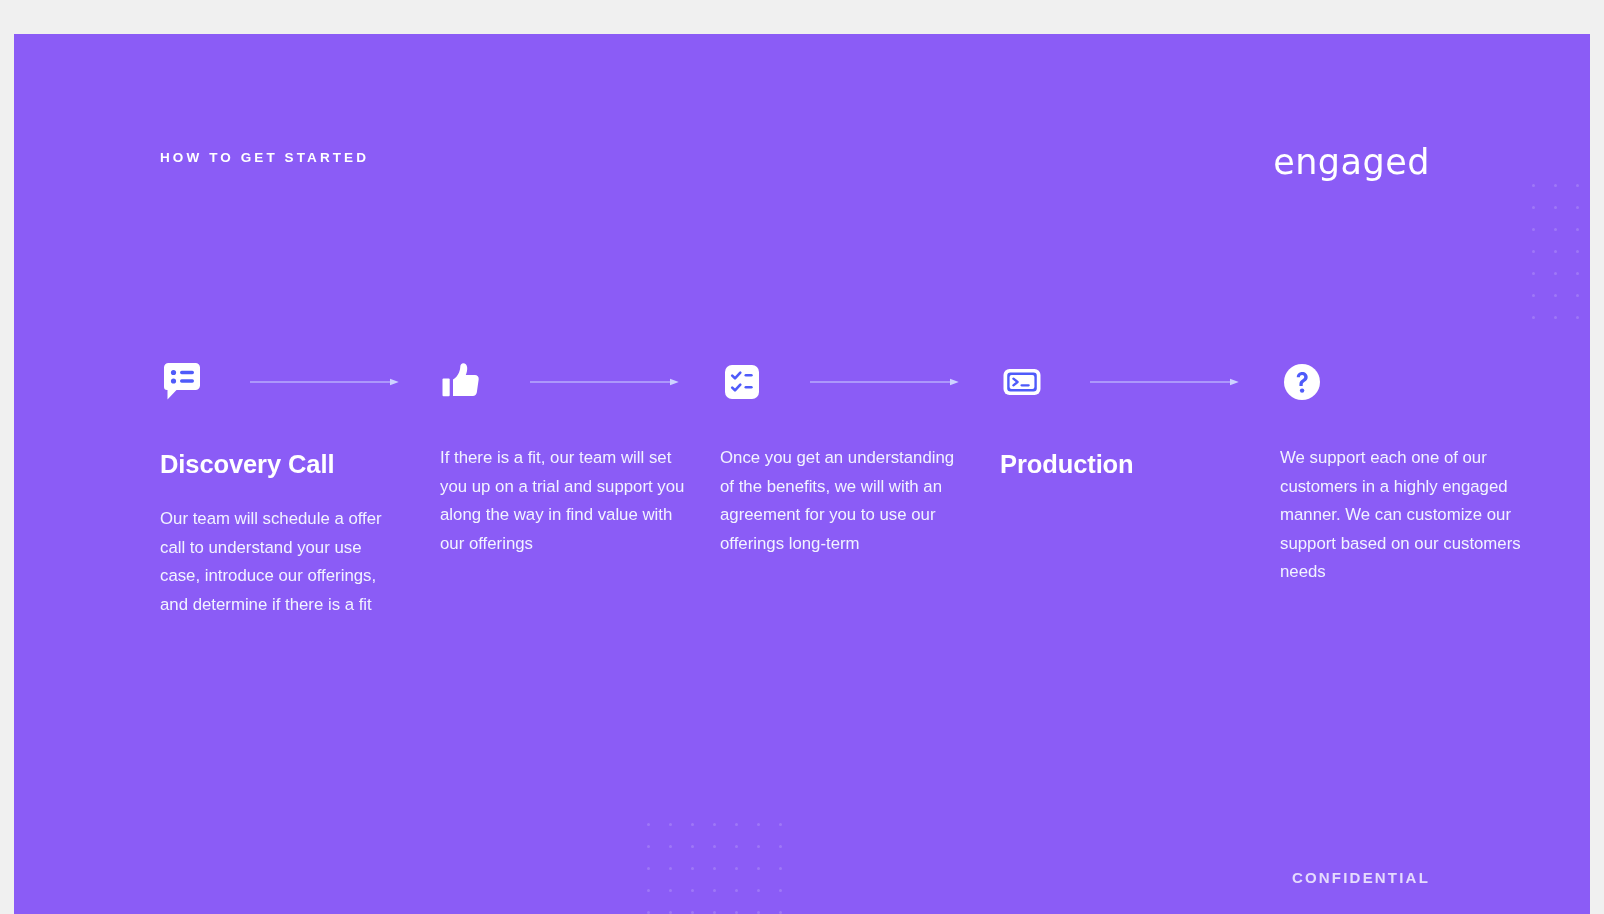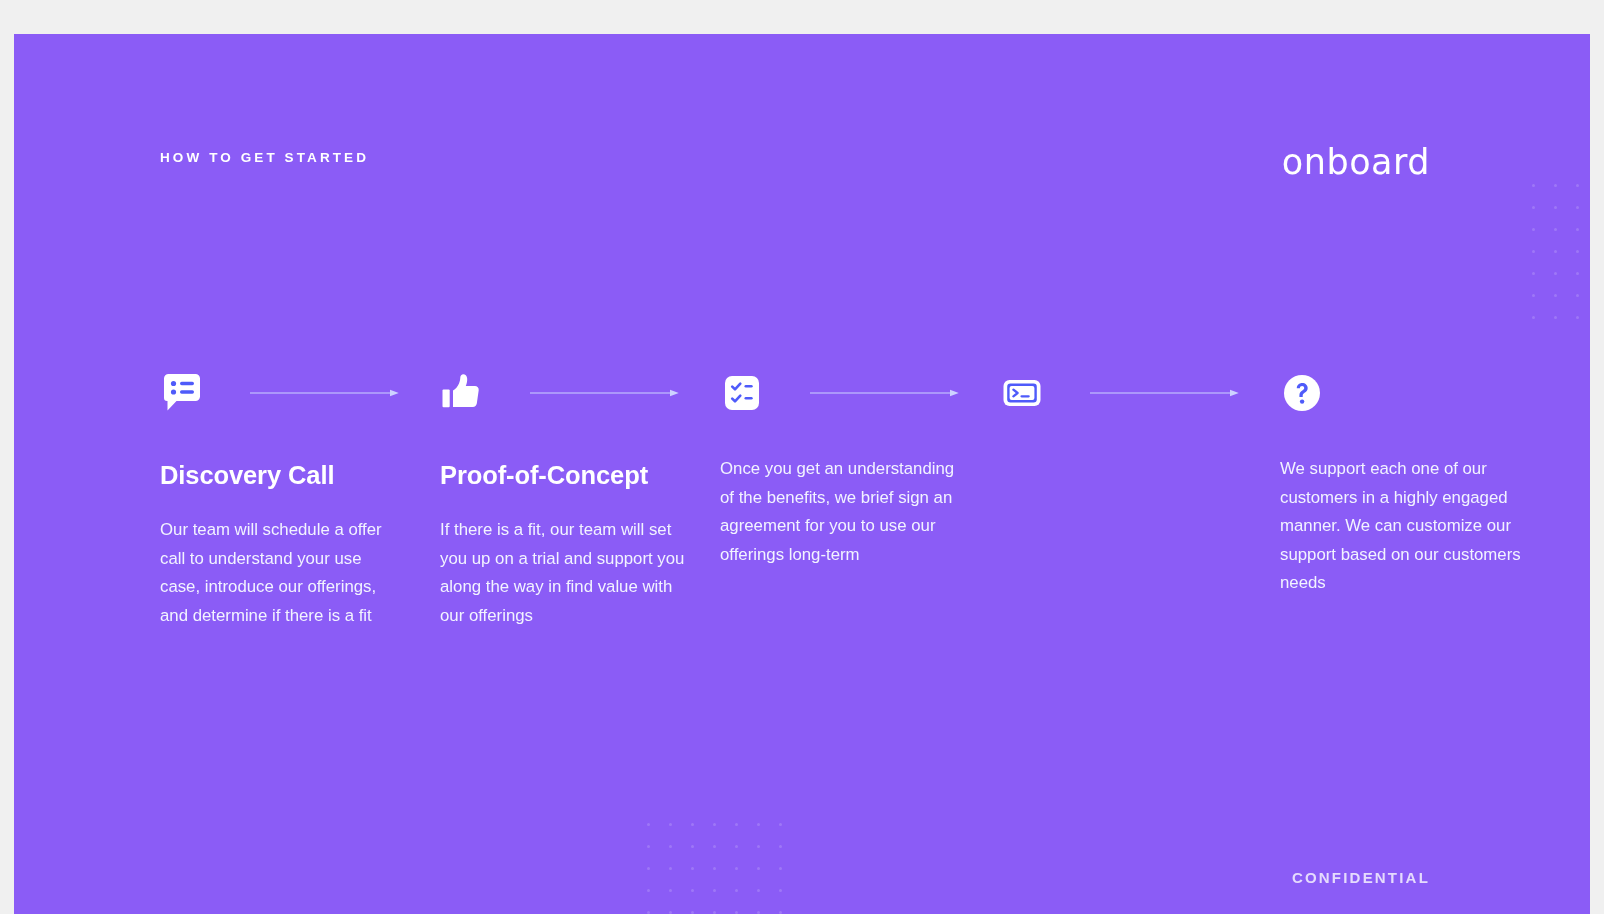--- a/index.html
+++ b/index.html
@@ -58,21 +58,21 @@
     font-weight: 400;
     letter-spacing: 0.5px;
     color: #ffffff;
     font-family: "DejaVu Sans", sans-serif;
     white-space: nowrap;
   }
 
   
   #steps {
     position: absolute;
-    left: 146px; top: 323px;
+    left: 146px; top: 312px;
     width: 1290px;
     display: flex;
   }
   .step {
     width: 280px;
     flex: 0 0 280px;
     position: relative;
   }
   .step-icon-row {
     height: 72px;
@@ -143,21 +143,21 @@
       <span class="dot"></span>
       <span class="dot"></span>
       <span class="dot"></span>
       <span class="dot"></span>
       <span class="dot"></span>
       <span class="dot"></span>
     </div>
 
   <div id="eyebrow">HOW TO GET STARTED</div>
 
-  <div id="brand-logo">onboard</div>
+  <div id="brand-logo">engaged</div>
 
   <div id="steps">
 
     <div class="step">
       <div class="step-icon-row">
         <span class="step-icon">
           <svg viewBox="0 0 44 44" fill="none">
             <path d="M4 7.5a4.5 4.5 0 0 1 4.5-4.5h27A4.5 4.5 0 0 1 40 7.5v18a4.5 4.5 0 0 1-4.5 4.5H16.5L7.5 39.5V30h-.5A3 3 0 0 1 4 27V7.5z" fill="#ffffff"></path>
             <circle cx="13.5" cy="12.5" r="2.6" fill="#4f5bfa"></circle>
             <circle cx="13.5" cy="21" r="2.6" fill="#4f5bfa"></circle>
@@ -184,21 +184,20 @@
             <path d="M13 19.6c2.6-1.6 4.6-4 5.9-6.9 1-2.2 1.3-4 1.4-6.2.05-1.9 1.3-3.2 3-3.2 2 0 3.5 1.6 3.8 3.8.35 2.6-.2 5.3-1.3 8h9.1c2.3 0 4.1 1.9 3.8 4.1l-1.9 13.3c-.28 1.95-1.95 3.4-3.92 3.4H13V19.6z" fill="#ffffff"></path>
           </svg>
         </span>
         <span class="step-connector">
           <svg viewBox="0 0 120 10" preserveAspectRatio="none">
             <line x1="0" y1="5" x2="113" y2="5" stroke="#cdd2ff" stroke-width="1.2"></line>
             <path d="M112 1.8 L119 5 L112 8.2 Z" fill="#cdd2ff"></path>
           </svg>
         </span>
       </div>
-      <div class="step-title">Proof-of-Concept</div>
       <div class="step-body">If there is a fit, our team will set you up on a trial and support you along the way in find value with our offerings</div>
     </div>
 
     <div class="step">
       <div class="step-icon-row">
         <span class="step-icon">
           <svg viewBox="0 0 44 44" fill="none">
             <rect x="5" y="5" width="34" height="34" rx="7" fill="#ffffff"></rect>
             <path d="M12.2 15.6 L15 18.3 L20.3 12.6" stroke="#4f5bfa" stroke-width="2.6" stroke-linecap="round" stroke-linejoin="round"></path>
             <rect x="24.5" y="14" width="8.2" height="2.6" rx="1.3" fill="#4f5bfa"></rect>
@@ -206,41 +205,42 @@
             <rect x="24.5" y="26" width="8.2" height="2.6" rx="1.3" fill="#4f5bfa"></rect>
           </svg>
         </span>
         <span class="step-connector">
           <svg viewBox="0 0 120 10" preserveAspectRatio="none">
             <line x1="0" y1="5" x2="113" y2="5" stroke="#cdd2ff" stroke-width="1.2"></line>
             <path d="M112 1.8 L119 5 L112 8.2 Z" fill="#cdd2ff"></path>
           </svg>
         </span>
       </div>
-      <div class="step-body">Once you get an understanding of the benefits, we brief sign an agreement for you to use our offerings long-term</div>
+      <div class="step-body">Once you get an understanding of the benefits, we will with an agreement for you to use our offerings long-term</div>
     </div>
 
     <div class="step">
       <div class="step-icon-row">
         <span class="step-icon">
           <svg viewBox="0 0 44 44" fill="none">
             <rect x="3.5" y="9" width="37" height="26" rx="6" fill="#ffffff"></rect>
             <rect x="7.2" y="12.6" width="29.6" height="18.8" rx="3.2" fill="#4f5bfa"></rect>
             <rect x="9.6" y="14.9" width="24.8" height="14.2" rx="2" fill="#ffffff"></rect>
             <path d="M13.4 18.6 L17.6 22 L13.4 25.4" stroke="#4f5bfa" stroke-width="2.3" stroke-linecap="round" stroke-linejoin="round" fill="none"></path>
             <rect x="20.4" y="24.2" width="9.4" height="2.3" rx="1.15" fill="#4f5bfa"></rect>
           </svg>
         </span>
         <span class="step-connector">
           <svg viewBox="0 0 120 10" preserveAspectRatio="none">
             <line x1="0" y1="5" x2="113" y2="5" stroke="#cdd2ff" stroke-width="1.2"></line>
             <path d="M112 1.8 L119 5 L112 8.2 Z" fill="#cdd2ff"></path>
           </svg>
         </span>
       </div>
+      <div class="step-title">Production</div>
     </div>
 
     <div class="step">
       <div class="step-icon-row">
         <span class="step-icon">
           <svg viewBox="0 0 44 44" fill="none">
             <circle cx="22" cy="22" r="18" fill="#ffffff"></circle>
             <path d="M16.8 17.2c0-3 2.4-5.2 5.4-5.2 3.1 0 5.5 2.1 5.5 5 0 2.5-1.5 3.7-3.1 4.8-1.3.9-1.9 1.6-1.9 3v1.1h-3.3v-1.5c0-2.3 1-3.5 2.8-4.8 1.3-.9 2-1.5 2-2.6 0-1.2-.9-2-2.1-2-1.3 0-2.2.9-2.2 2.2h-3.1z" fill="#4f5bfa"></path>
             <circle cx="22.1" cy="30.6" r="2.2" fill="#4f5bfa"></circle>
           </svg>

